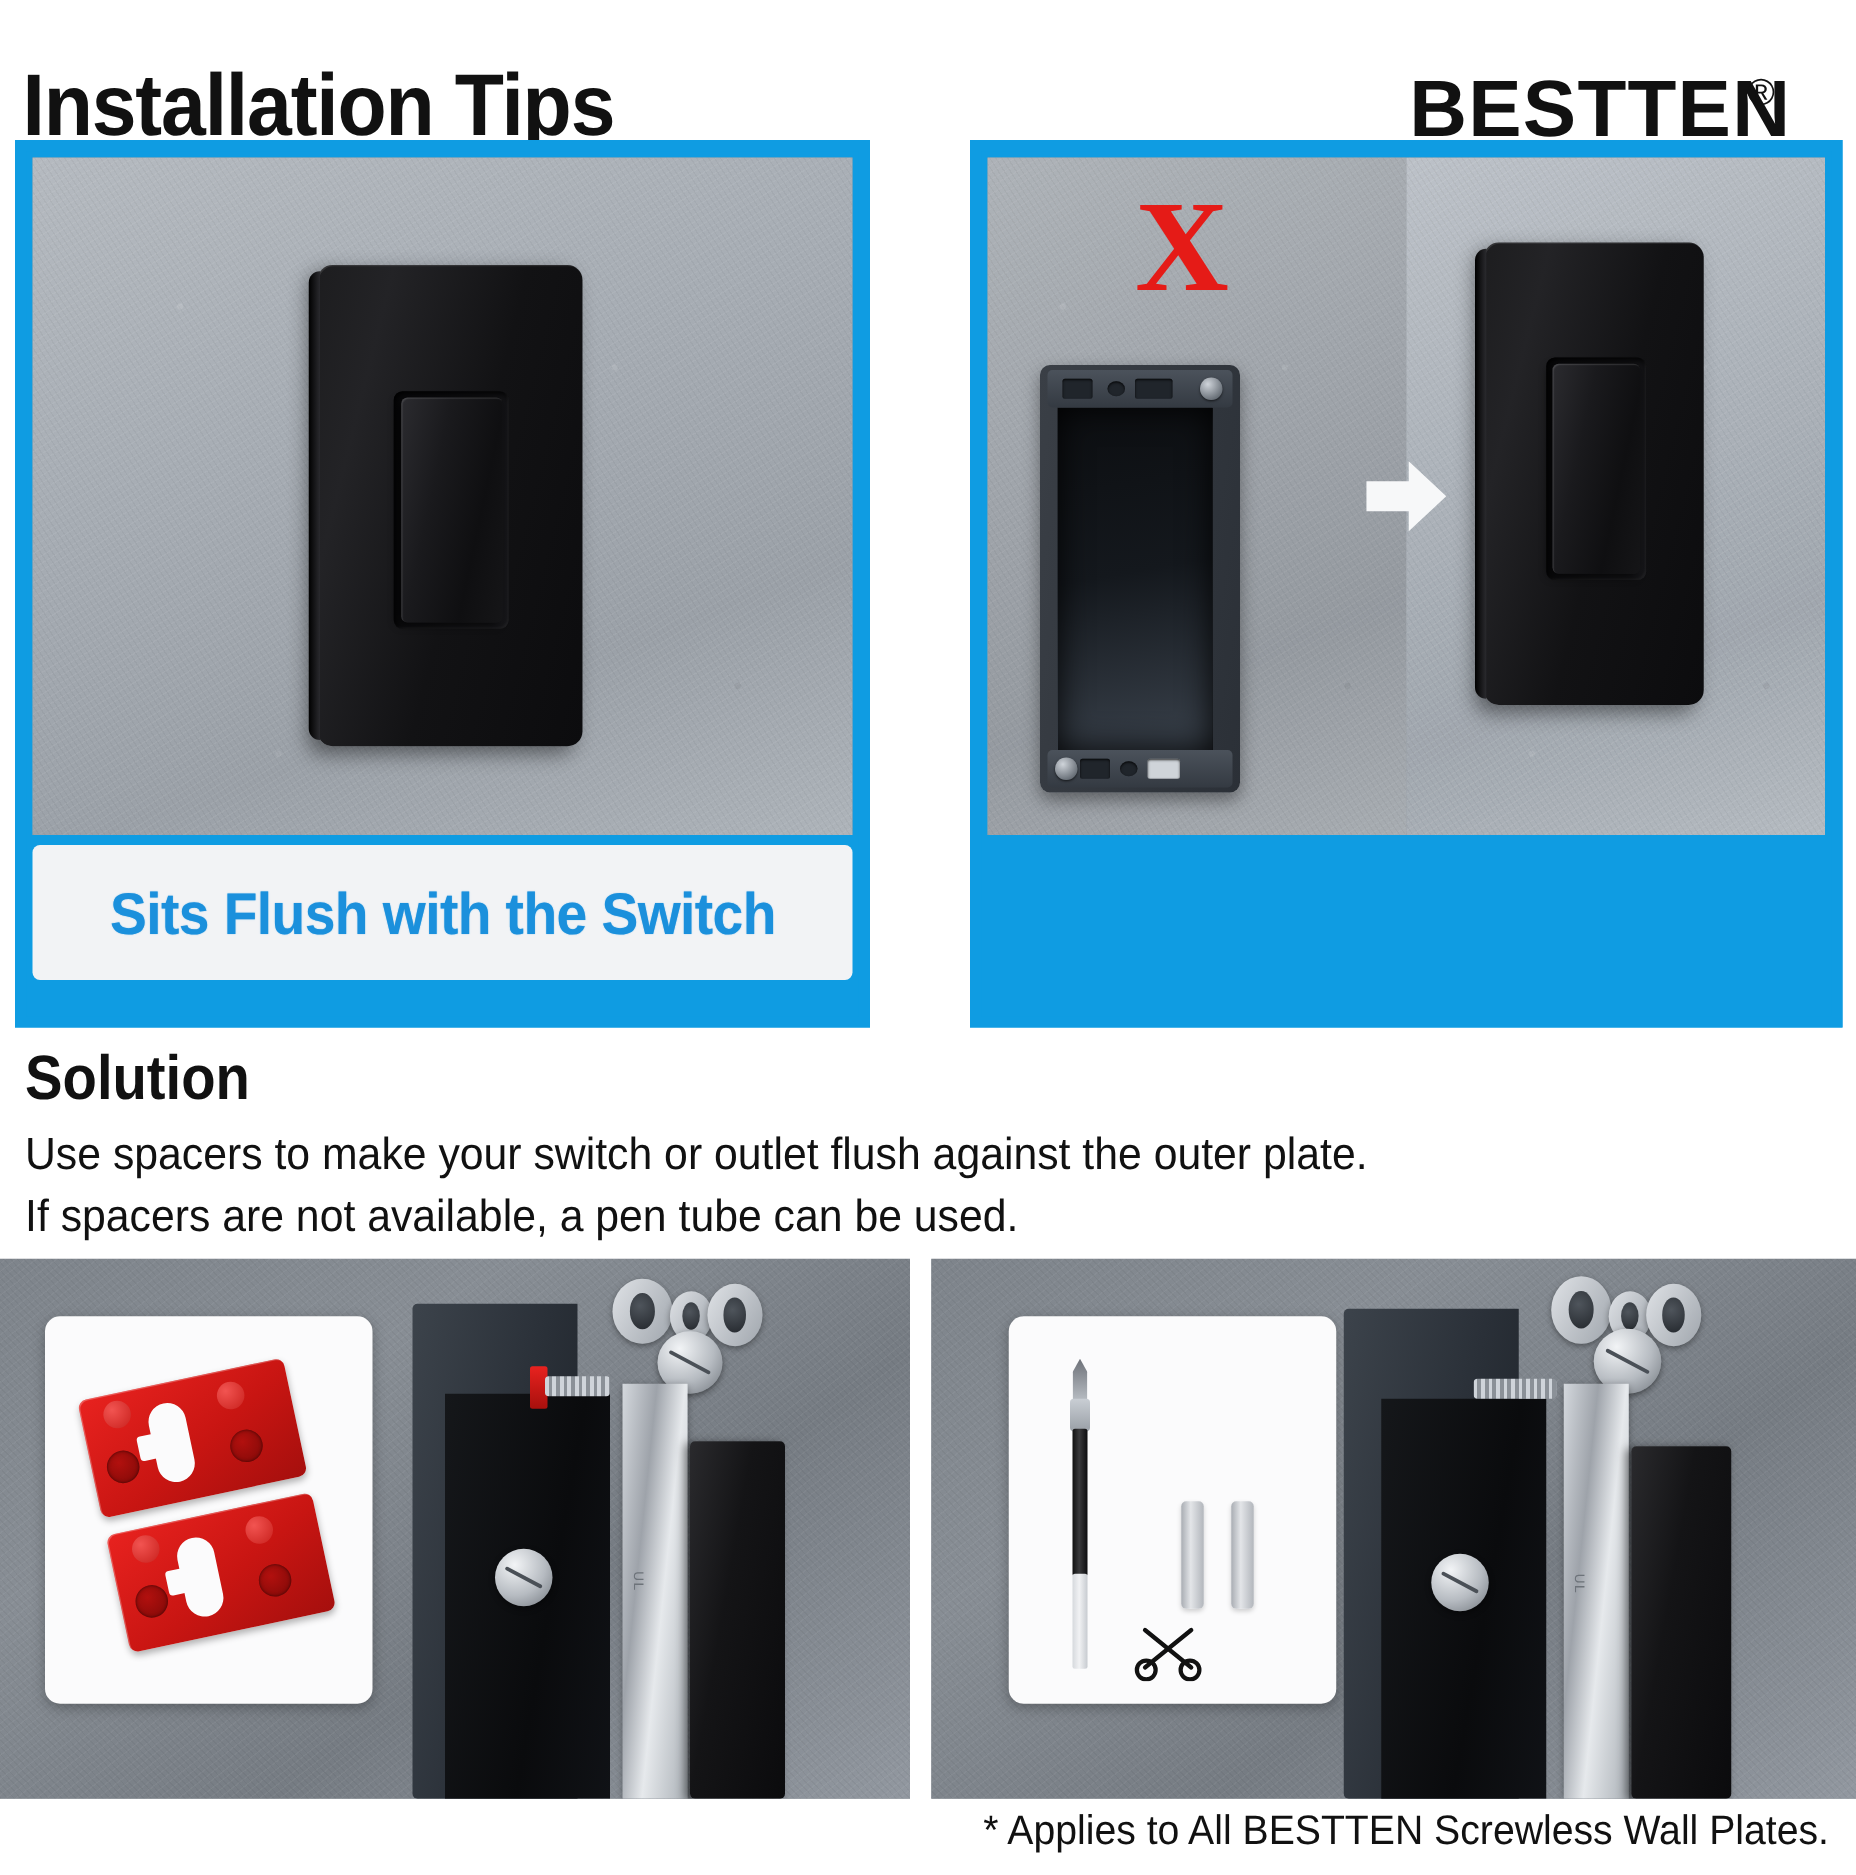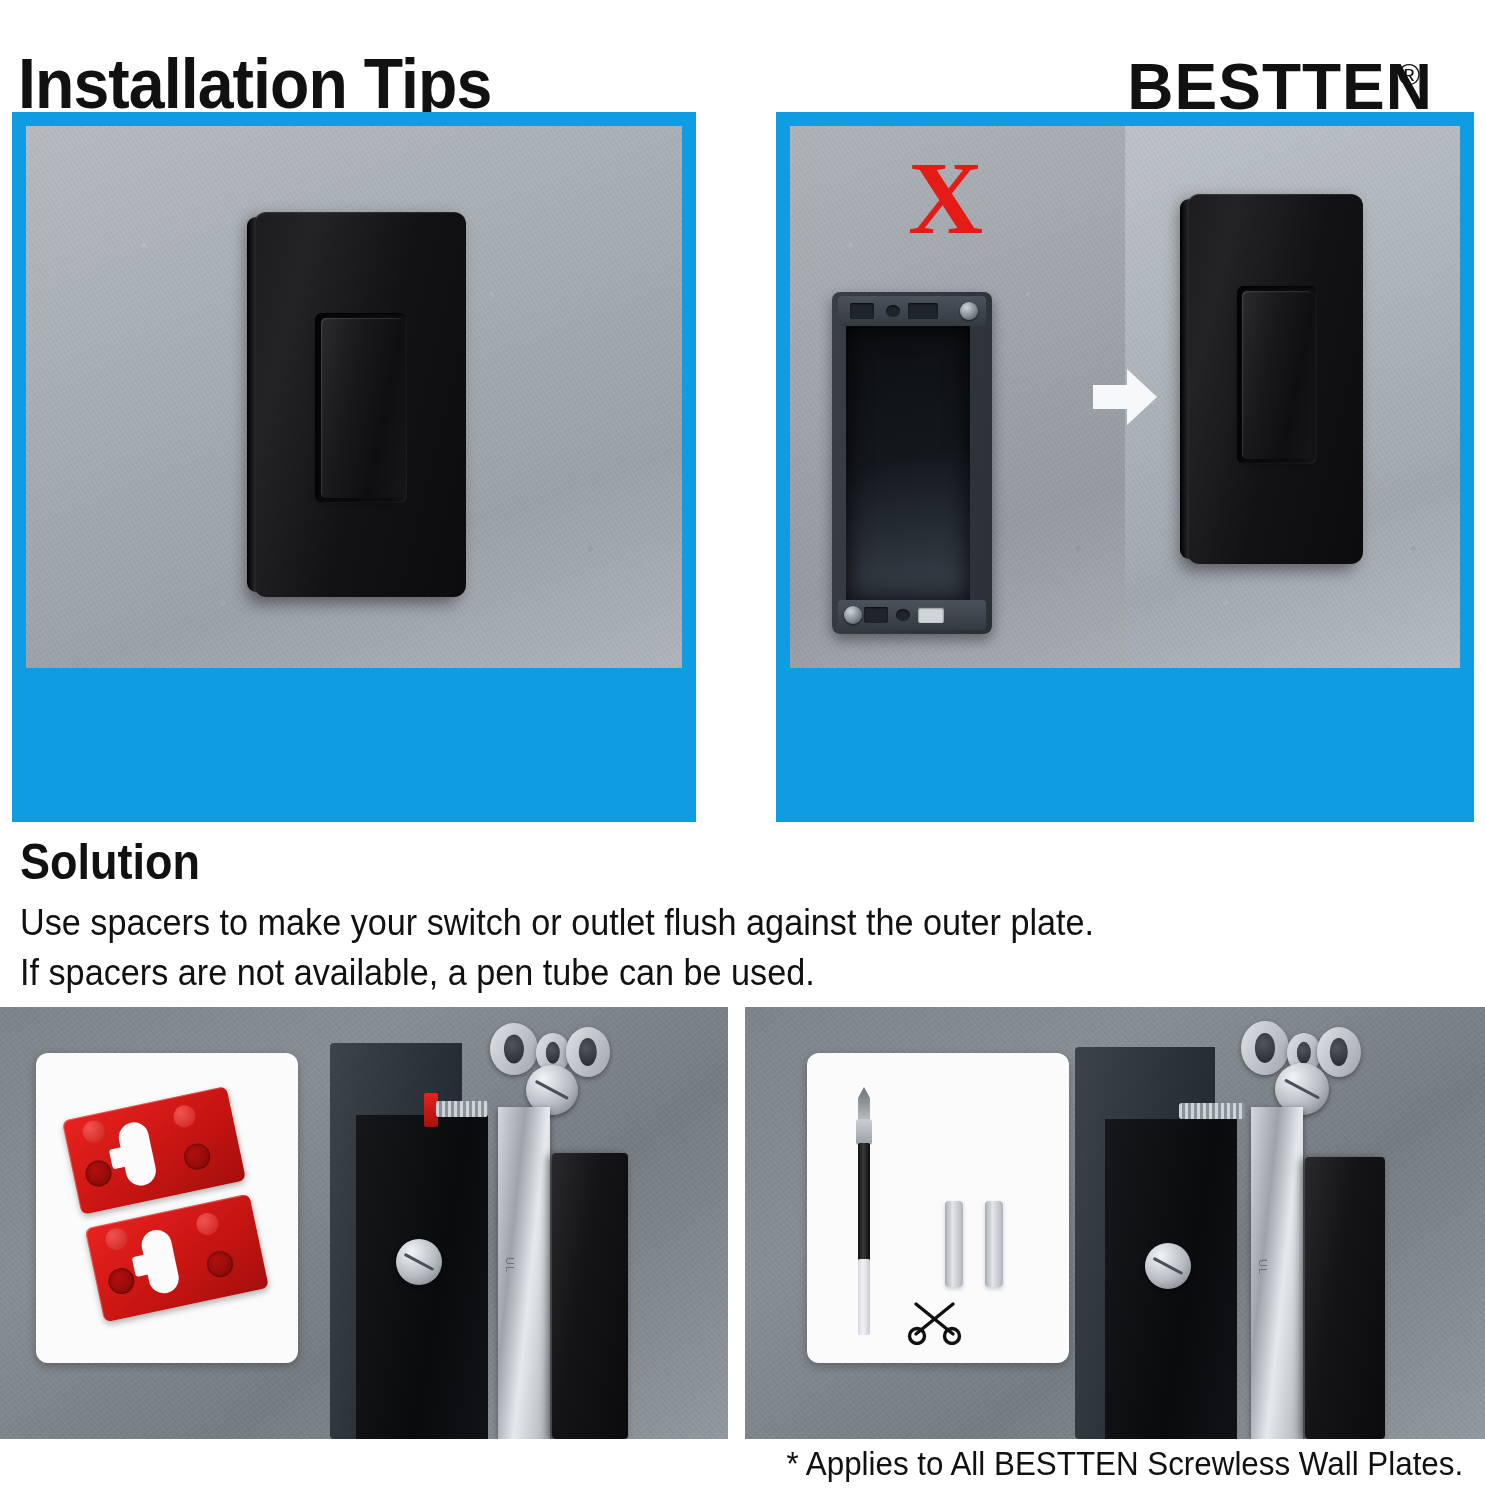--- a/index.html
+++ b/index.html
@@ -326,20 +326,23 @@
     </div>
   </div>
 
   <div class="panel left">
     <div class="photo">
       <div class="wall"></div>
       <div class="plate plate-a">
         <div class="plate-inner"></div>
         <div class="rocker"></div>
       </div>
+    </div>
+    <div class="caption">
+      <span>Sits Flush with the Switch</span>
     </div>
   </div>
 
   <div class="panel right">
     <div class="photo">
       <div class="split">
 
         <div class="split-half l">
           <div class="wall"></div>
           <div class="red-x">X</div>

